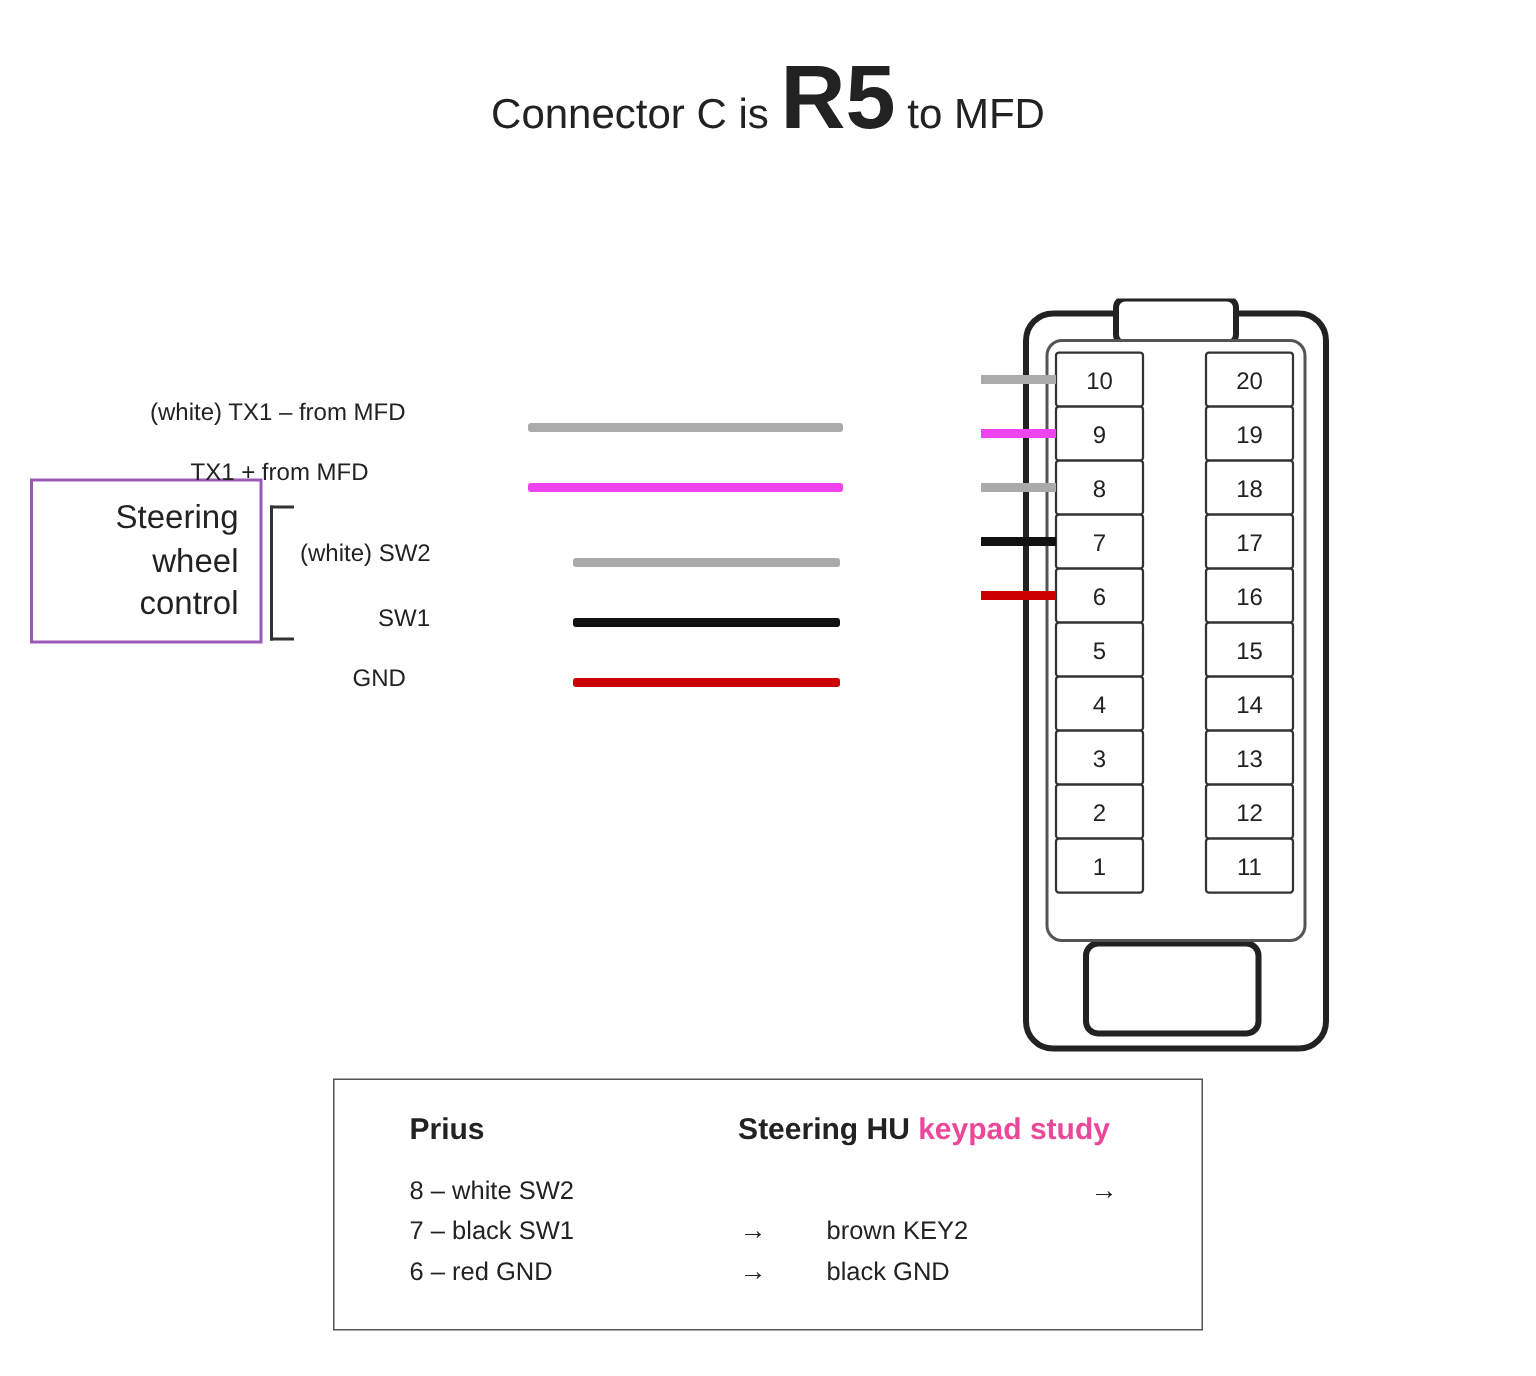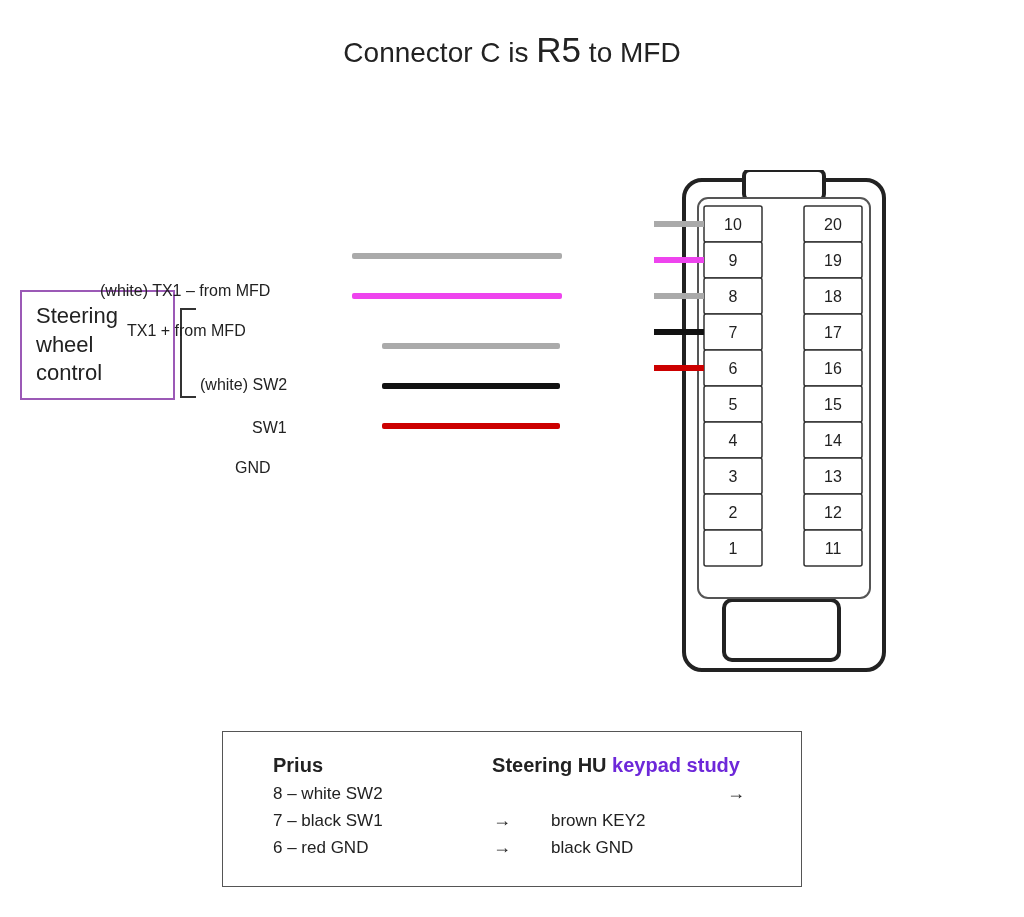--- a/index.html
+++ b/index.html
@@ -13,22 +13,22 @@
     }
 
     .page-title {
       text-align: center;
       padding-top: 30px;
       font-size: 28px;
       color: #222;
       font-weight: normal;
     }
     .page-title .r5 {
-      font-size: 35px;
-      font-weight: normal;
+      font-size: 60px;
+      font-weight: bold;
     }
 
     .diagram-area {
       position: relative;
       width: 100%;
       height: 620px;
       margin-top: 20px;
     }
 
     
@@ -37,42 +37,41 @@
       left: 20px;
       top: 200px;
       border: 2px solid #9b59b6;
       padding: 10px 14px;
       width: 155px;
     }
     .sw-control-label {
       font-size: 22px;
       line-height: 1.3;
       color: #222;
-      text-align: left;
+      text-align: right;
     }
 
     
     .bracket {
       position: absolute;
       left: 180px;
       top: 218px;
       width: 16px;
       height: 90px;
       border-top: 2px solid #333;
       border-bottom: 2px solid #333;
       border-left: 2px solid #333;
     }
 
     
     .wire-label {
       position: absolute;
       font-size: 16px;
       color: #222;
       white-space: nowrap;
-      margin-top: 44px;
     }
 
     
     .connector-svg {
       position: absolute;
       right: 60px;
       top: 80px;
     }
 
     
@@ -88,36 +87,36 @@
       bottom: 30px;
       left: 50%;
       transform: translateX(-50%);
       border: 1.5px solid #555;
       padding: 22px 50px;
       width: 580px;
     }
     .table-header-row {
       display: flex;
       justify-content: flex-end;
-      margin-bottom: 6px;
+      margin-bottom: 18px;
     }
     .table-col-prius {
       font-size: 20px;
       font-weight: bold;
       color: #222;
       width: 220px;
     }
     .table-col-android {
       font-size: 20px;
       font-weight: bold;
       color: #222;
       width: 260px;
     }
     .table-col-android .red-text {
-      color: #6d28d9;
+      color: #ec4899;
     }
     .table-data-row {
       display: flex;
       align-items: center;
       justify-content: space-between;
       margin-bottom: 6px;
       font-size: 17px;
       color: #222;
       gap: 12px;
     }

